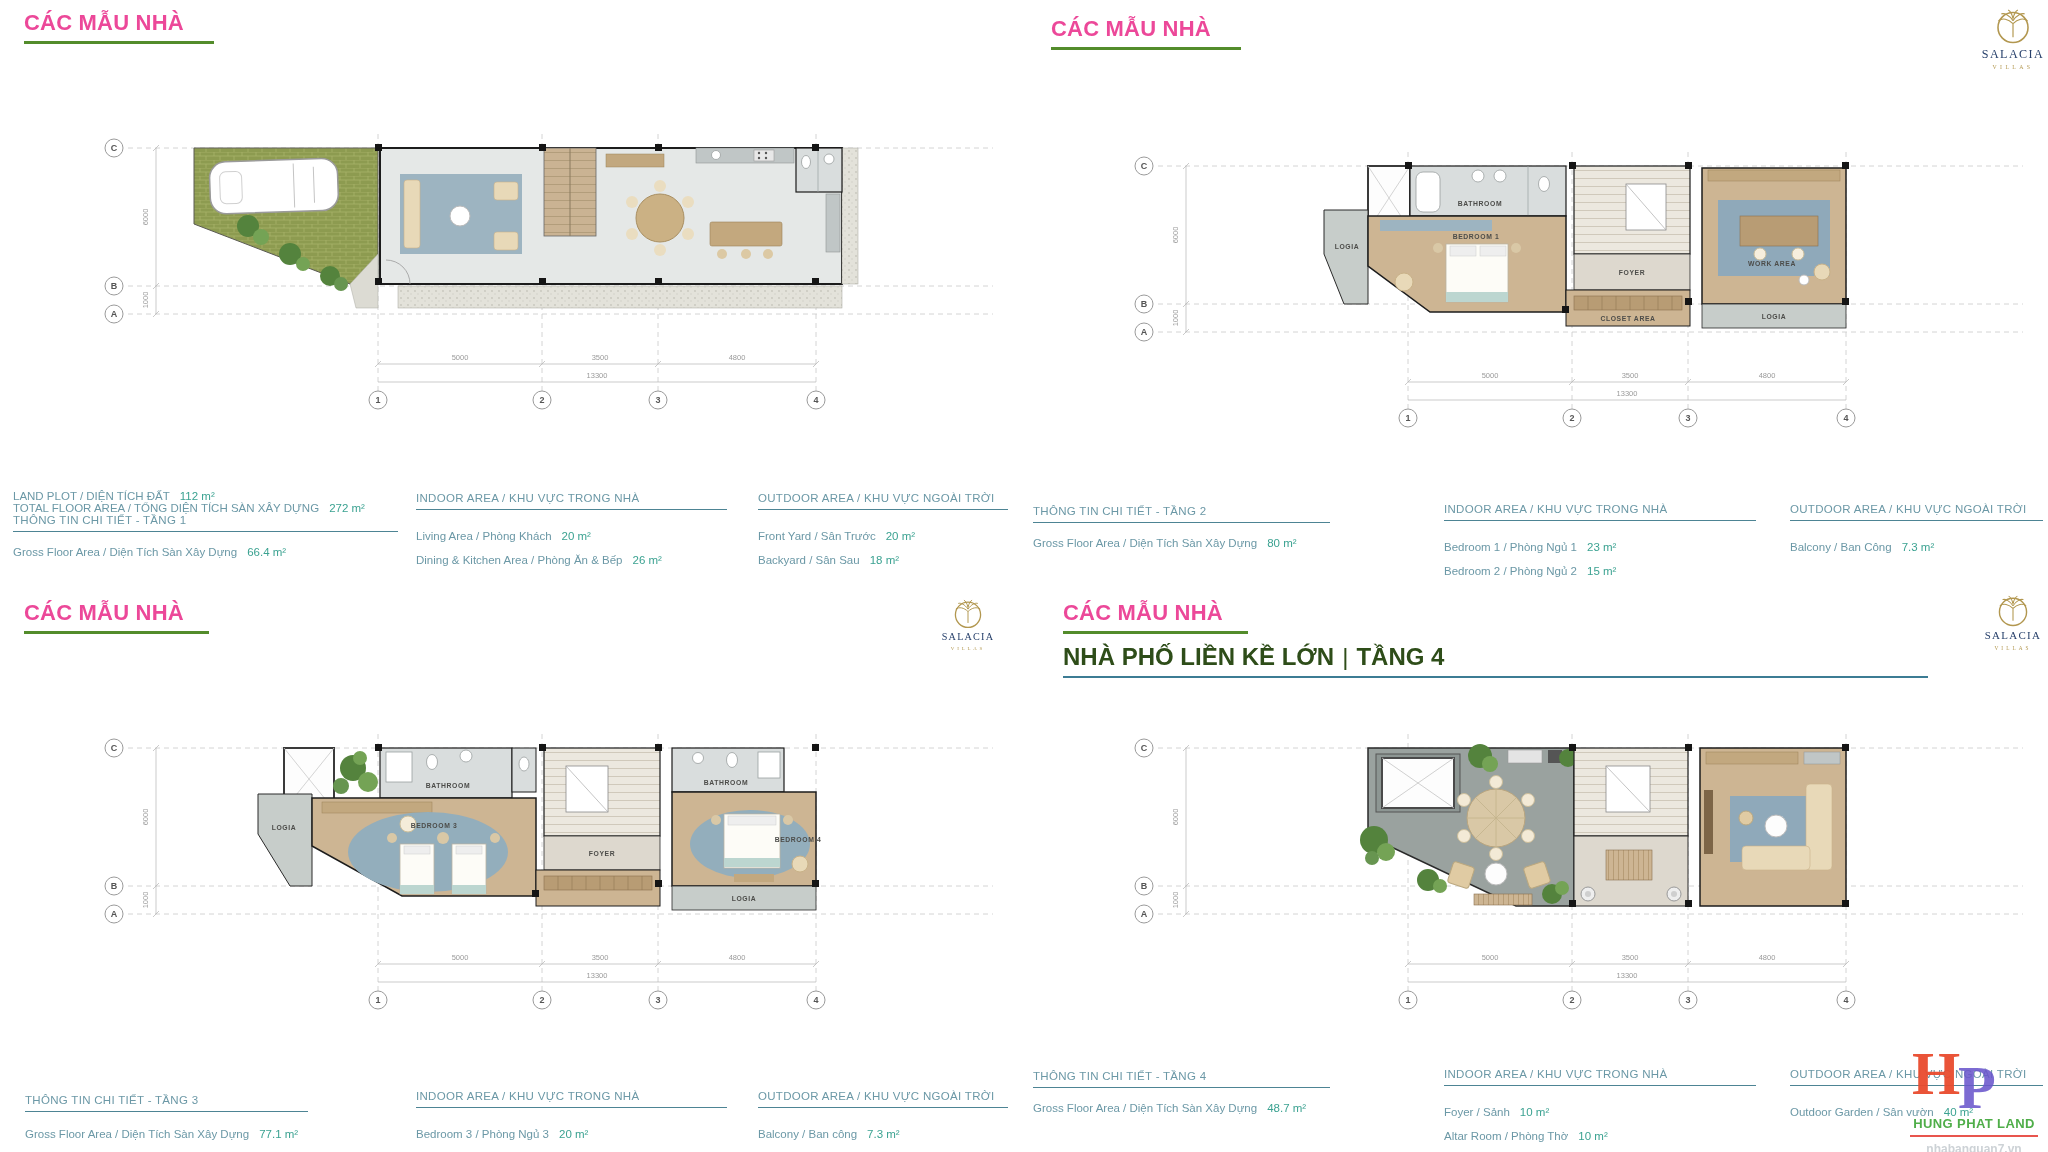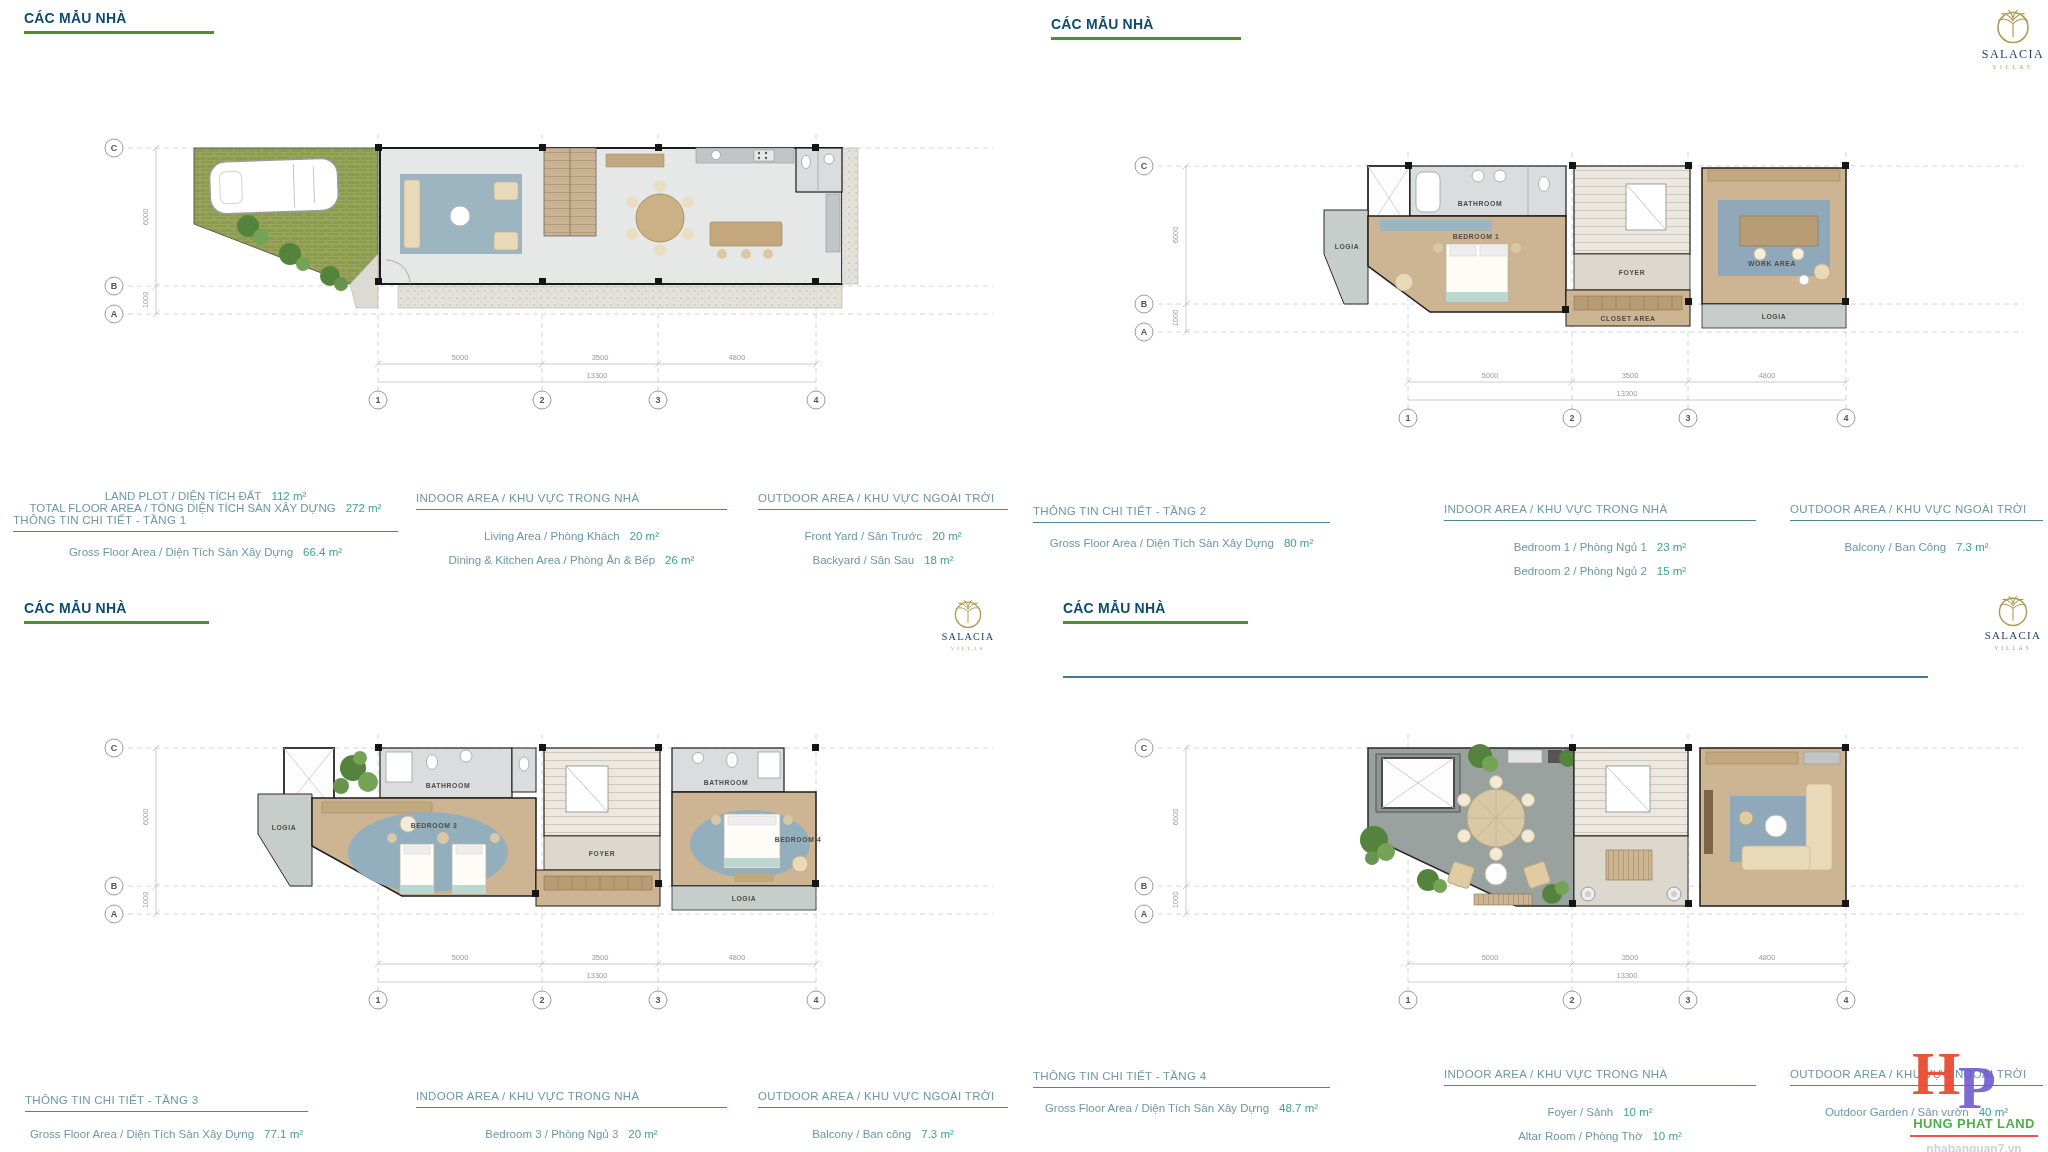--- a/index.html
+++ b/index.html
@@ -1,28 +1,28 @@
 <!DOCTYPE html>
 <html><head>
 <meta charset="utf-8">
 <style>
   html,body{margin:0;padding:0;background:#fff}
   .canvas{position:relative;width:2048px;height:1152px;background:#ffffff;overflow:hidden;
           font-family:"Liberation Sans",sans-serif}
   .abs{position:absolute}
   
-  .eyebrow{font-size:14px;font-weight:800;color:#0c4a6e;letter-spacing:.2px;white-space:nowrap}
+  .eyebrow{font-size:22px;font-weight:800;color:#ec4899;letter-spacing:.2px;white-space:nowrap}
   .eyebrow-rule{height:2.5px;background:#538c2b;margin-top:5px}
   .plan-title{font-size:24px;font-weight:800;color:#2e4d19;white-space:nowrap;margin-top:9px}
   .plan-title .sep{font-weight:300;padding:0 8px}
   .q4-rule{position:absolute;height:2px;background:#3c7c94}
   
   .info-col{position:absolute;font-size:11.5px;color:#6b98a6;line-height:1.05}
   .sec-head{letter-spacing:.3px;padding-bottom:5px;border-bottom:1.5px solid #4d8494;white-space:nowrap}
-  .irow{display:flex;justify-content:center;margin-top:12px;white-space:nowrap}
+  .irow{display:flex;justify-content:flex-start;margin-top:12px;white-space:nowrap}
   .irow.first{margin-top:20px}
   .irow .val{color:#3ba291;margin-left:10px}
   .mt0{margin-top:0}
   
   .salacia-text{font-family:"Liberation Serif",serif}
   
   .wm{position:absolute;left:1898px;top:1042px;width:152px;text-align:center}
   .wm-letters{position:relative;height:70px}
   .wm-h{position:absolute;left:14px;top:-4px;font-family:"Liberation Serif",serif;font-weight:900;font-size:62px;color:#e94b2e;opacity:.95}
   .wm-p{position:absolute;left:60px;top:10px;font-family:"Liberation Serif",serif;font-weight:900;font-size:62px;color:#6b57cc;opacity:.88}
@@ -529,20 +529,21 @@
           <span class="val">7.3 m²</span>
         </div>
 
     </div>
   </section>
 
   <section>
     <div class="abs" style="left:1063px;top:600px">
       <div class="eyebrow">CÁC MẪU NHÀ</div>
       <div class="eyebrow-rule" style="width:185px"></div>
+      <div class="plan-title"><span>NHÀ PHỐ LIỀN KỀ LỚN</span><span class="sep">|</span><span>TẦNG 4</span></div>
     </div>
     <div class="q4-rule" style="left:1063px;top:676px;width:865px"></div>
 
     <svg class="abs" style="left:1985px;top:594px" width="56" height="62" viewBox="0 0 64 70">
       <circle cx="32" cy="20" r="15.5" fill="none" stroke="#b2974f" stroke-width="1.6"></circle>
       <path d="M32 30 V16 M32 16 C27 11 21 10 17 13 M32 16 C37 11 43 10 47 13 M32 13 C28 7 23 5 20 6 M32 13 C36 7 41 5 44 6 M32 11 C31 6 29 3 27 2 M32 11 C33 6 35 3 37 2" stroke="#b2974f" stroke-width="1.2" fill="none"></path>
       <text class="salacia-text" x="32" y="51" font-size="12.5" fill="#27406b" letter-spacing="1.5" text-anchor="middle">SALACIA</text>
       <text class="salacia-text" x="32" y="63" font-size="6" fill="#b2974f" letter-spacing="3.5" text-anchor="middle">VILLAS</text>
     </svg>
 

